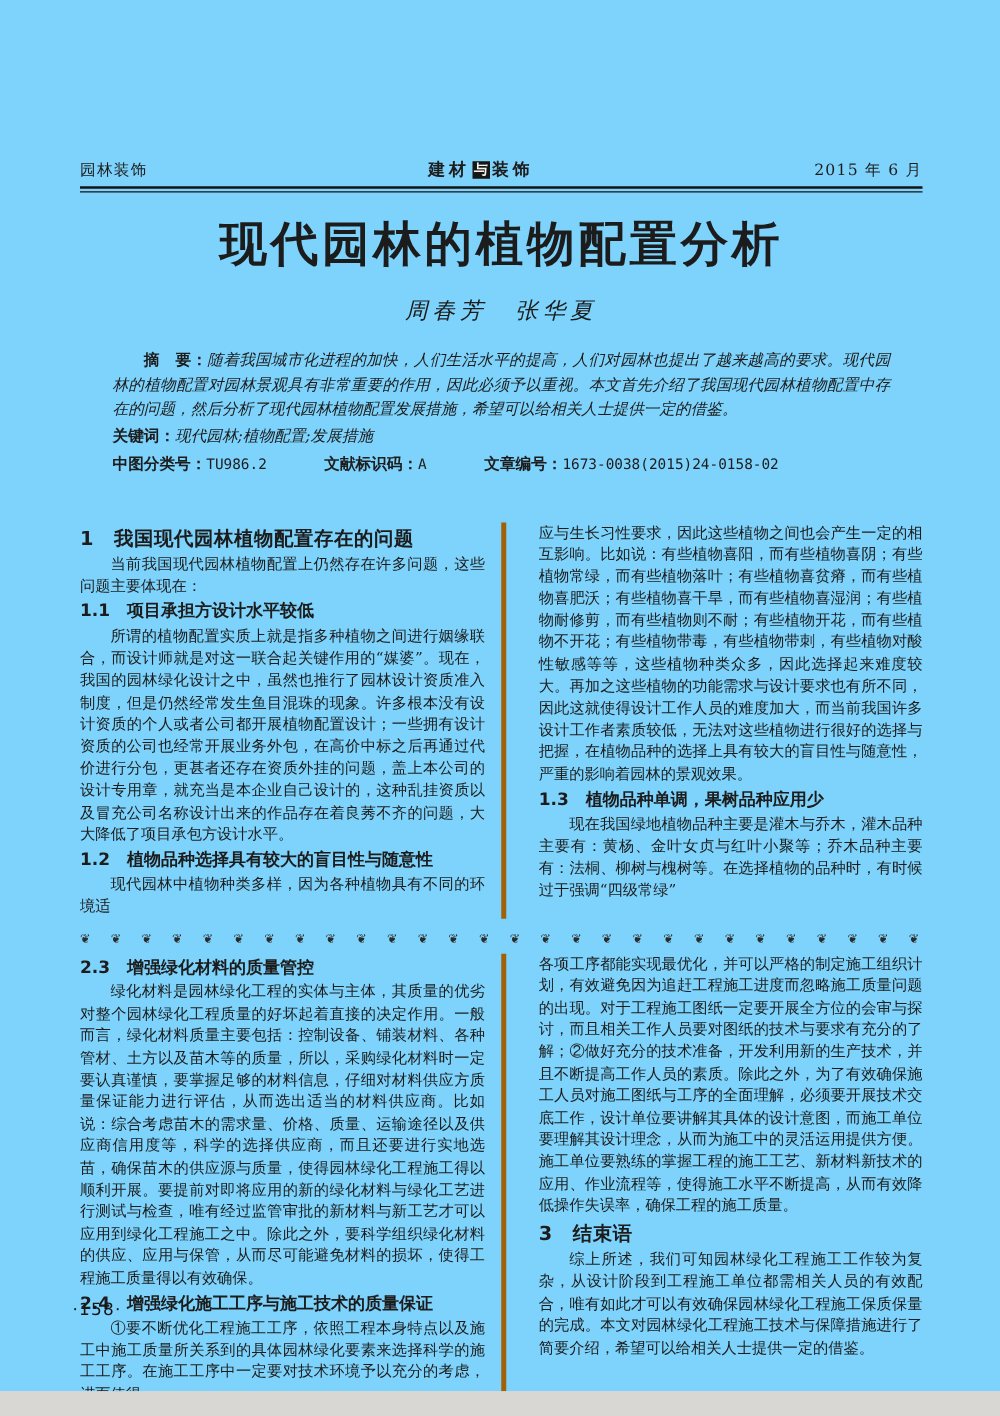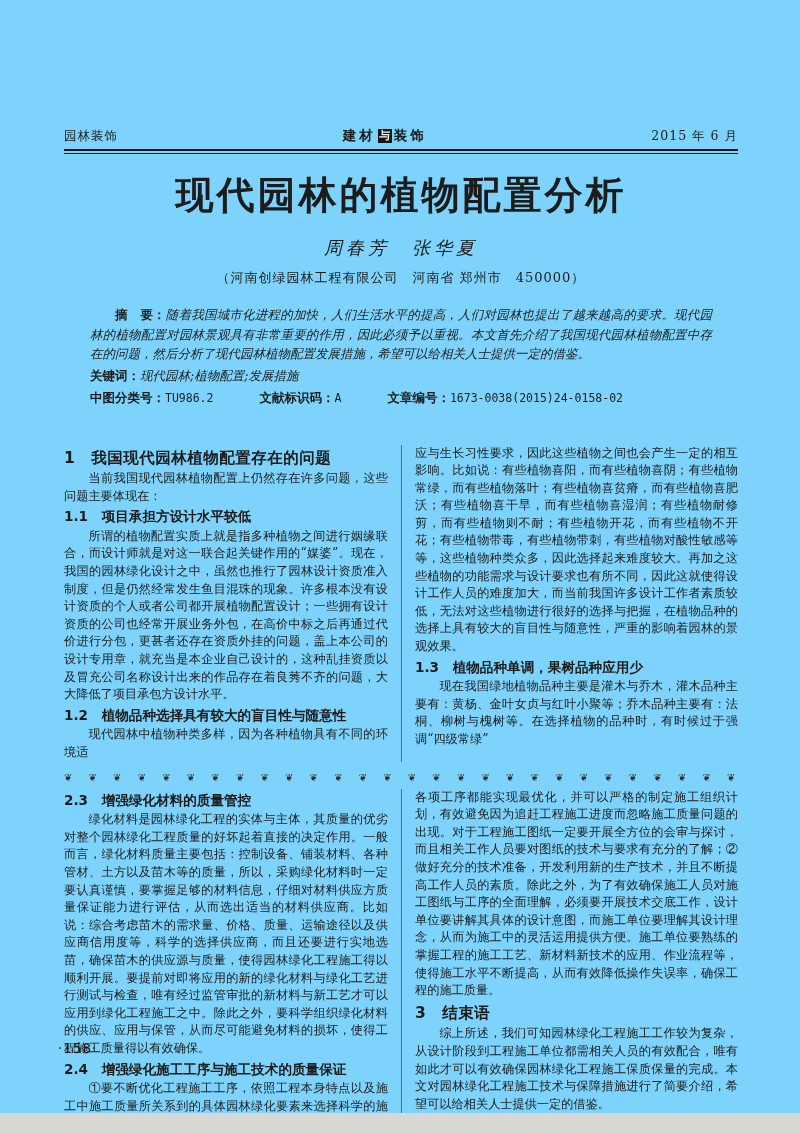--- a/index.html
+++ b/index.html
@@ -45,21 +45,21 @@
   .kw-line { margin-top:2px; }
   .meta-line { margin-top:3px; display:flex; gap:4px; }
   .meta-item { margin-right:42px; white-space:nowrap; }
   .meta-item:last-child { margin-right:0; }
   .mono { font-family:"DejaVu Sans Mono","Liberation Mono",monospace; font-size:11.5px; font-style:normal; }
 
   
   .columns { display:flex; margin-top:36px; }
   .col { width:50%; font-size:12.2px; line-height:17.6px; text-align:justify; }
   .col-l { padding-right:13px; }
-  .col-r { padding-left:13px; border-left:1px solid #a16207; }
+  .col-r { padding-left:26px; border-left:4px solid #a16207; }
   .col h2 { font-family:"DejaVu Sans","Liberation Sans",sans-serif; font-size:15.5px; font-weight:bold; margin:5px 0 3px 0; letter-spacing:0.5px; }
   .col h3 { font-family:"DejaVu Sans","Liberation Sans",sans-serif; font-size:13.6px; font-weight:bold; margin:3px 0 2px 0; }
   .col p.p { text-indent:2em; }
   .col p.pc { text-indent:0; }
 
   
   .ornament {
     margin:10px 0 6px 0;
     font-size:10px; letter-spacing:6.5px; color:#2b2b2b;
     white-space:nowrap; overflow:hidden; text-align:center;
@@ -85,21 +85,20 @@
 
     <div class="runhead">
       <span>园林装饰</span>
       <span class="logo"><span>建材</span><span class="boxed">与</span><span>装饰</span></span>
       <span>2015 年 6 月</span>
     </div>
     <div class="rule-double"></div>
 
     <div class="title">现代园林的植物配置分析</div>
     <div class="authors">周春芳　张华夏</div>
-    <div class="affiliation">（河南创绿园林工程有限公司　河南省 郑州市　450000）</div>
 
     <div class="abstract-block">
       <div class="abstract-p kai"><span class="lbl">摘　要：</span><span>随着我国城市化进程的加快，人们生活水平的提高，人们对园林也提出了越来越高的要求。现代园林的植物配置对园林景观具有非常重要的作用，因此必须予以重视。本文首先介绍了我国现代园林植物配置中存在的问题，然后分析了现代园林植物配置发展措施，希望可以给相关人士提供一定的借鉴。</span></div>
       <div class="kw-line kai"><span class="lbl">关键词：</span><span>现代园林;植物配置;发展措施</span></div>
       <div class="meta-line">
         <span class="meta-item"><span class="lbl">中图分类号：</span><span class="mono">TU986.2</span></span>
         <span class="meta-item"><span class="lbl">文献标识码：</span><span class="mono">A</span></span>
         <span class="meta-item"><span class="lbl">文章编号：</span><span class="mono">1673-0038(2015)24-0158-02</span></span>
       </div>
     </div>

